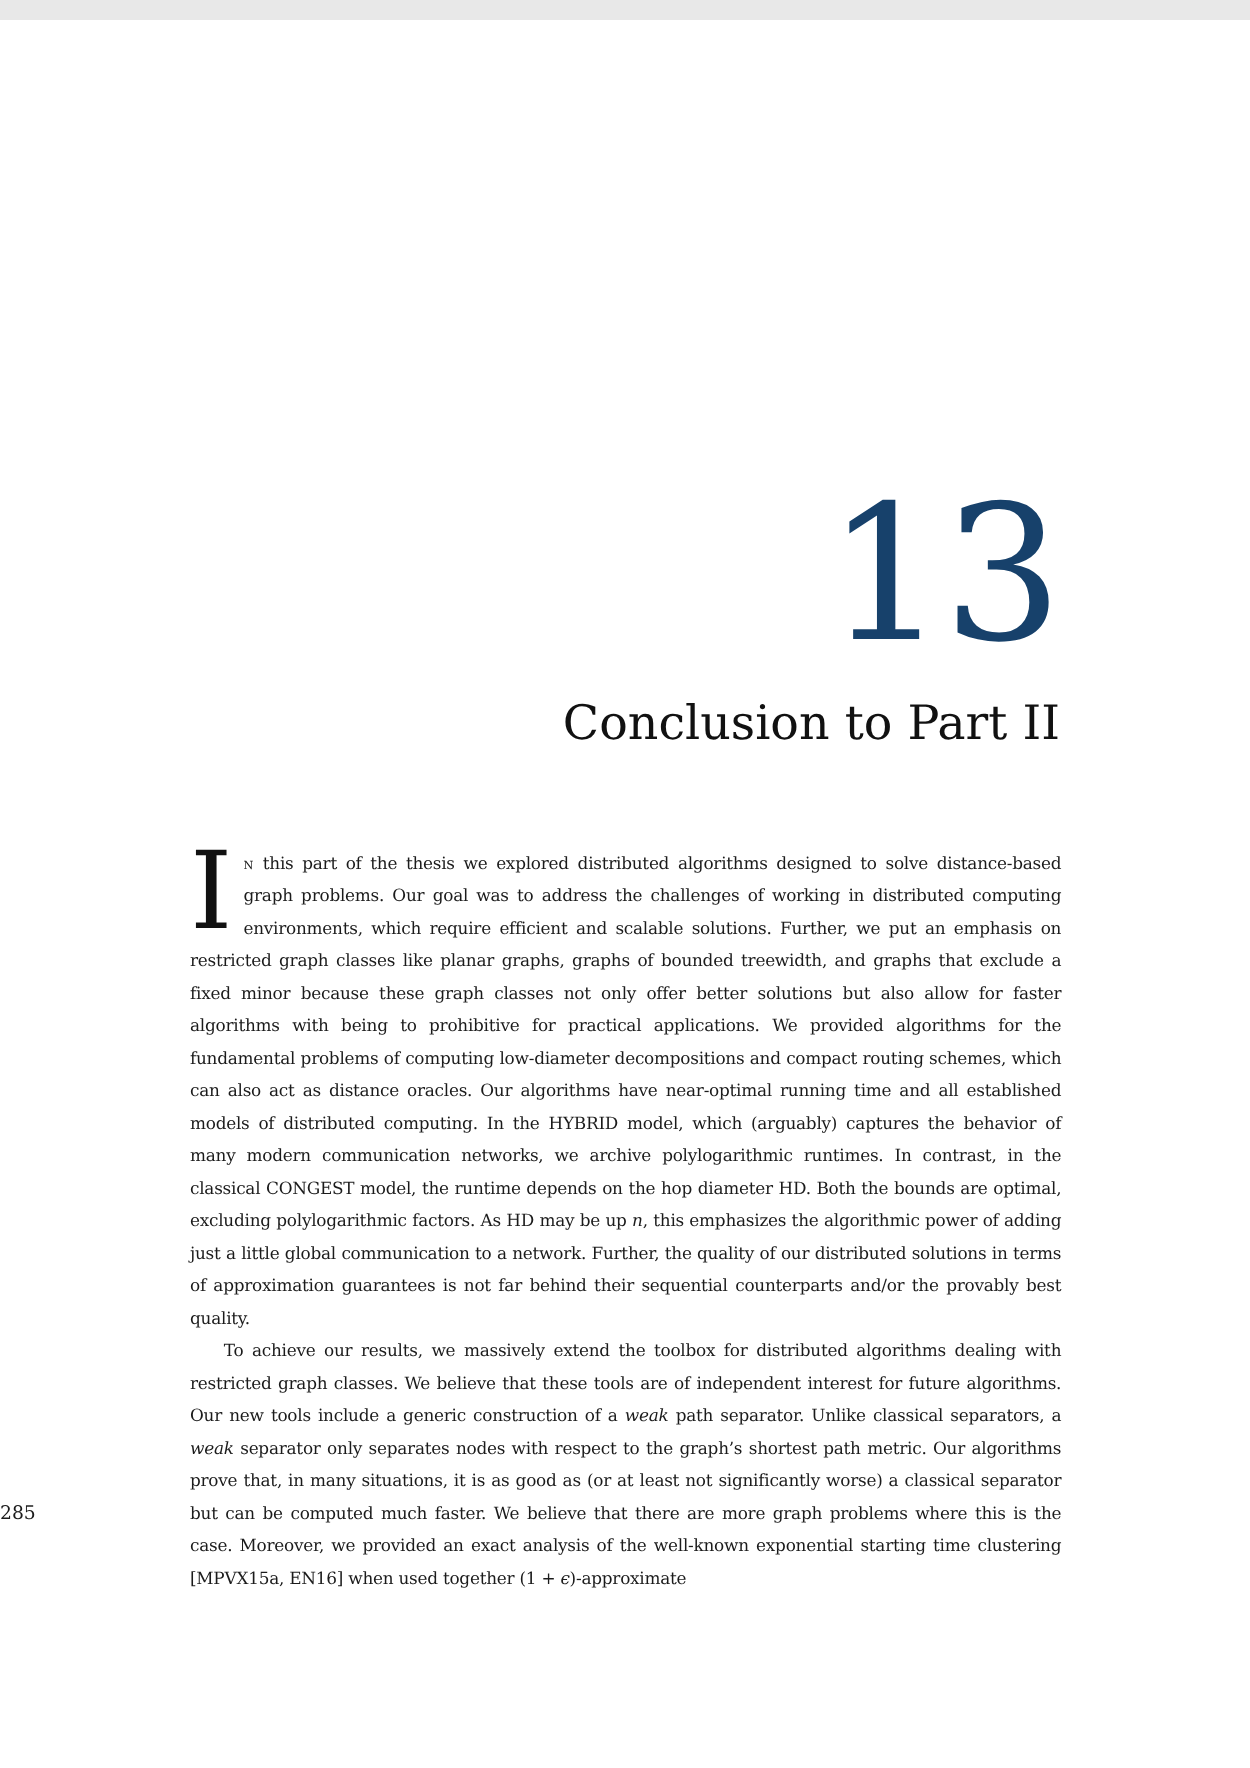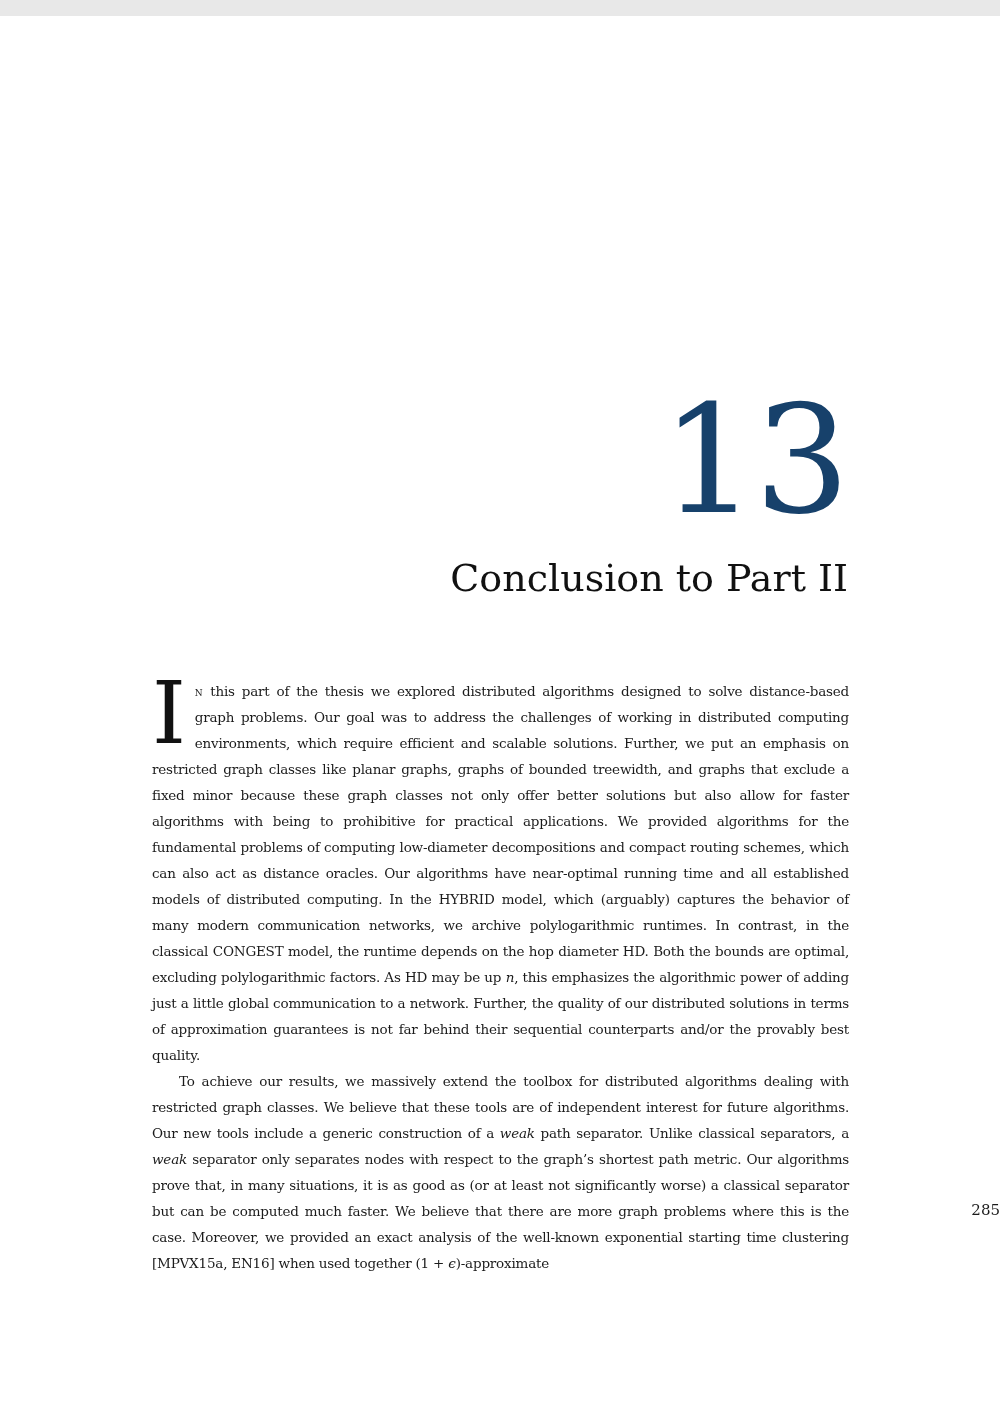--- a/index.html
+++ b/index.html
@@ -67,21 +67,21 @@
     letter-spacing: 0.6px;
   }
   .seg-italic {
     font-style: italic;
   }
   .page-number {
     position: absolute;
     top: 1185px;
     left: 0;
     width: 1000px;
-    text-align: right;
+    text-align: left;
     font-size: 15px;
     line-height: 1.2;
     color: #1b1b1b;
   }
 </style>
 </head>
 <body>
 
 <div class="page">
   <div class="chapter-number" style="color: rgb(23, 65, 107);">13</div>

